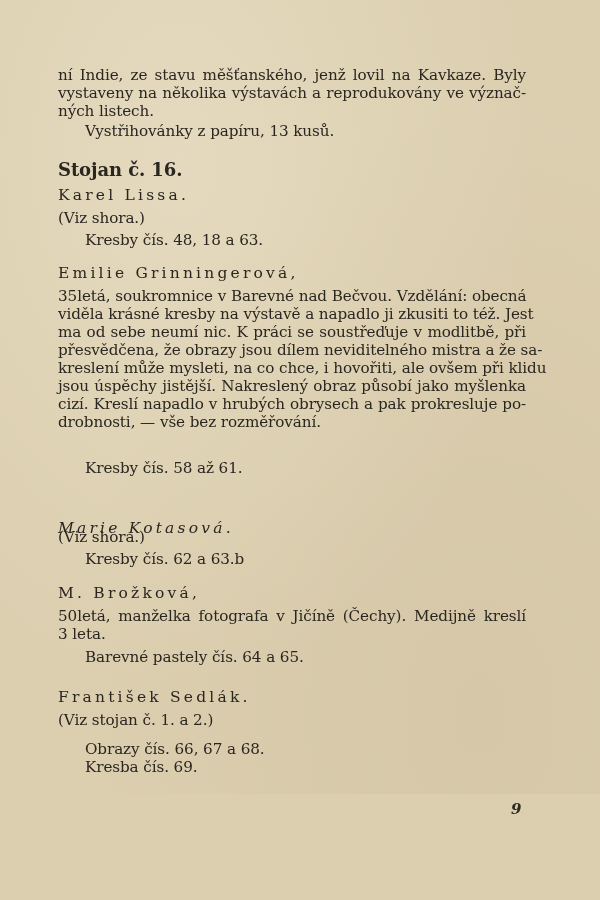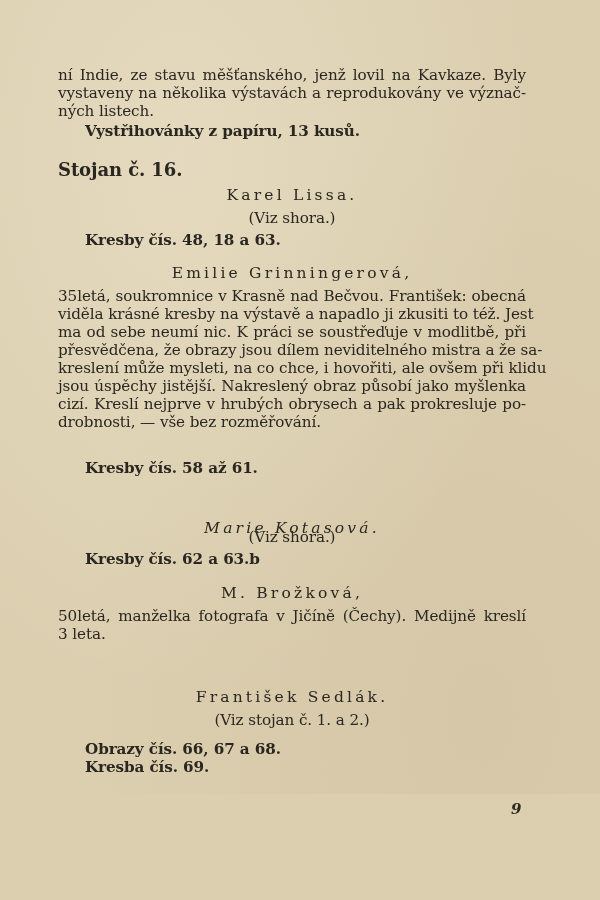--- a/index.html
+++ b/index.html
@@ -36,29 +36,28 @@
       white-space: nowrap;
       display: block;
       text-align: justify;
       text-align-last: justify;
     }
     .line.last {
       text-align-last: left;
     }
     .indent {
       padding-left: 27px;
-      font-weight: bold;
     }
     .heading-bold {
       font-weight: bold;
       font-size: 18px;
     }
     .center {
       display: block;
-      text-align: center;
+      text-align: left;
       white-space: nowrap;
     }
     .spaced {
       letter-spacing: 3.2px;
       font-size: 15.5px;
     }
     .page-number {
       position: absolute;
       left: 511px;
       top: 800px;
@@ -93,27 +92,27 @@
     <span class="center">(Viz shora.)</span>
   </div>
   <div class="text-block" style="top:231px;">
     <span class="line last indent">Kresby čís. 48, 18 a 63.</span>
   </div>
 
   <div class="text-block" style="top:264px;">
     <span class="center spaced">Emilie Grinningerová,</span>
   </div>
   <div class="text-block" style="top:287px;">
-    <span class="line">35letá, soukromnice v Krasně nad Bečvou. František: obecná</span>
+    <span class="line">35letá, soukromnice v Barevné nad Bečvou. Vzdělání: obecná</span>
     <span class="line">viděla krásné kresby na výstavě a napadlo ji zkusiti to též. Jest</span>
     <span class="line">ma od sebe neumí nic. K práci se soustřeďuje v modlitbě, při</span>
     <span class="line">přesvědčena, že obrazy jsou dílem neviditelného mistra a že sa-</span>
     <span class="line">kreslení může mysleti, na co chce, i hovořiti, ale ovšem při klidu</span>
     <span class="line">jsou úspěchy jistější. Nakreslený obraz působí jako myšlenka</span>
-    <span class="line">cizí. Kreslí nejprve v hrubých obrysech a pak prokresluje po-</span>
+    <span class="line">cizí. Kreslí napadlo v hrubých obrysech a pak prokresluje po-</span>
     <span class="line last">drobnosti, — vše bez rozměřování.</span>
   </div>
   <div class="text-block" style="top:459px;">
     <span class="line last indent">Kresby čís. 58 až 61.</span>
   </div>
 
   <div class="text-block" style="top:519px;font-style:italic;">
     <span class="center spaced">Marie Kotasová.</span>
   </div>
   <div class="text-block" style="top:528px;">
@@ -123,20 +122,23 @@
     <span class="line last indent">Kresby čís. 62 a 63.b</span>
   </div>
 
   <div class="text-block" style="top:584px;">
     <span class="center spaced">M. Brožková,</span>
   </div>
   <div class="text-block" style="top:607px;">
     <span class="line">50letá, manželka fotografa v Jičíně (Čechy). Medijně kreslí</span>
     <span class="line last">3 leta.</span>
   </div>
+  <div class="text-block" style="top:648px;">
+    <span class="line last indent">Barevné pastely čís. 64 a 65.</span>
+  </div>
 
   <div class="text-block" style="top:688px;">
     <span class="center spaced">František Sedlák.</span>
   </div>
   <div class="text-block" style="top:711px;">
     <span class="center">(Viz stojan č. 1. a 2.)</span>
   </div>
   <div class="text-block" style="top:740px;">
     <span class="line last indent">Obrazy čís. 66, 67 a 68.</span>
     <span class="line last indent">Kresba čís. 69.</span>

